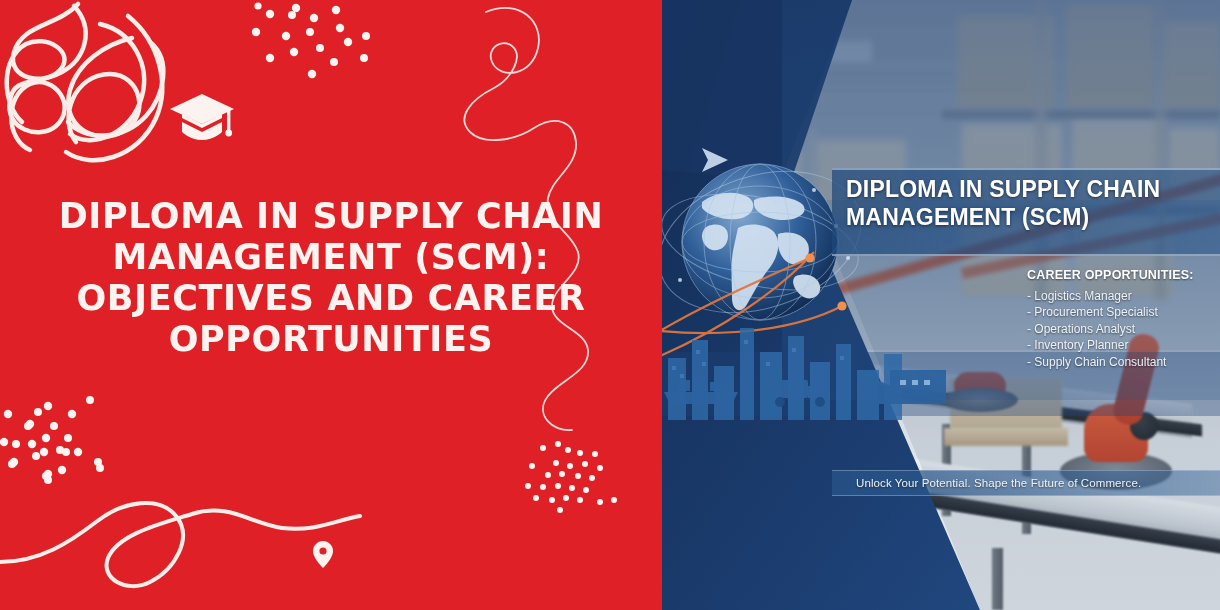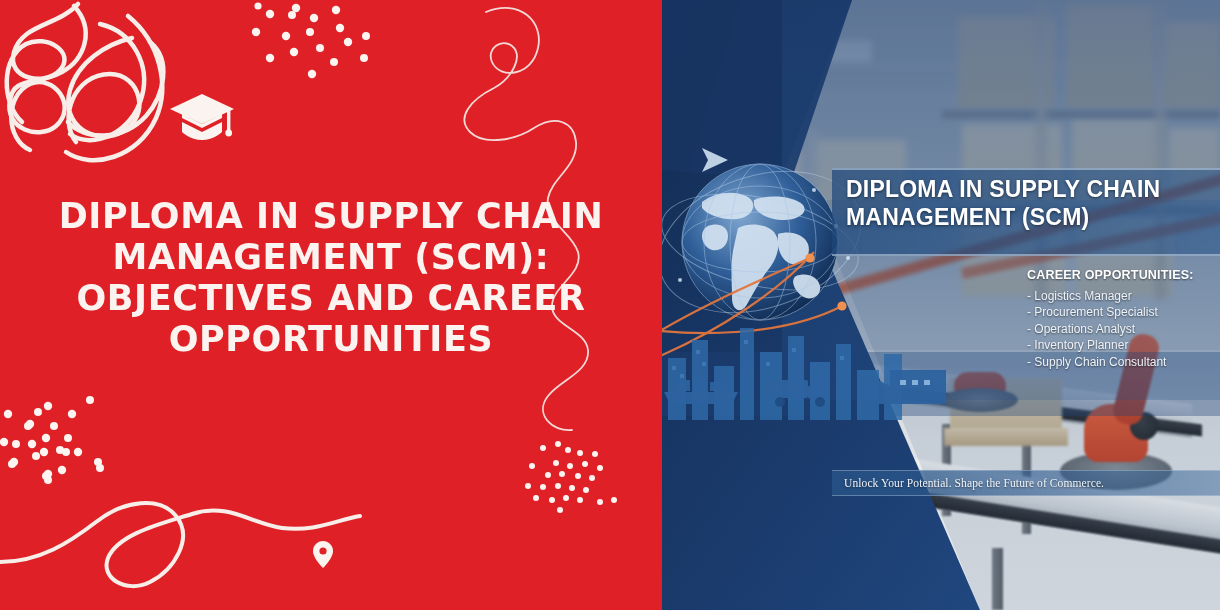--- a/index.html
+++ b/index.html
@@ -202,24 +202,24 @@
   .tagline-band {
     position: absolute;
     left: 170px; top: 470px; width: 388px; height: 26px;
     background: linear-gradient(90deg, rgba(40,84,136,0.78), rgba(62,106,156,0.50));
     border-top: 1px solid rgba(210,222,236,0.35);
     border-bottom: 1px solid rgba(210,222,236,0.35);
     display: flex; align-items: center;
   }
   .tagline {
     color: #f0f4f9;
-    font-family: Liberation Serif, serif;
+    font-family: Liberation Sans, sans-serif;
     font-size: 11.5px;
     letter-spacing: .1px;
-    padding-left: 12px;
+    padding-left: 24px;
     text-shadow: 0 1px 2px rgba(0,0,0,.5);
   }
   .globe-wrap { position: absolute; left: -12px; top: 130px; width: 230px; height: 230px; }
   .city-silhouette { position: absolute; left: 0px; top: 300px; width: 260px; height: 120px; }
   .logistics-strip { position: absolute; left: 0px; top: 358px; width: 290px; height: 56px; }
 </style>
 </head>
 <body>
 
 <div class="banner">

